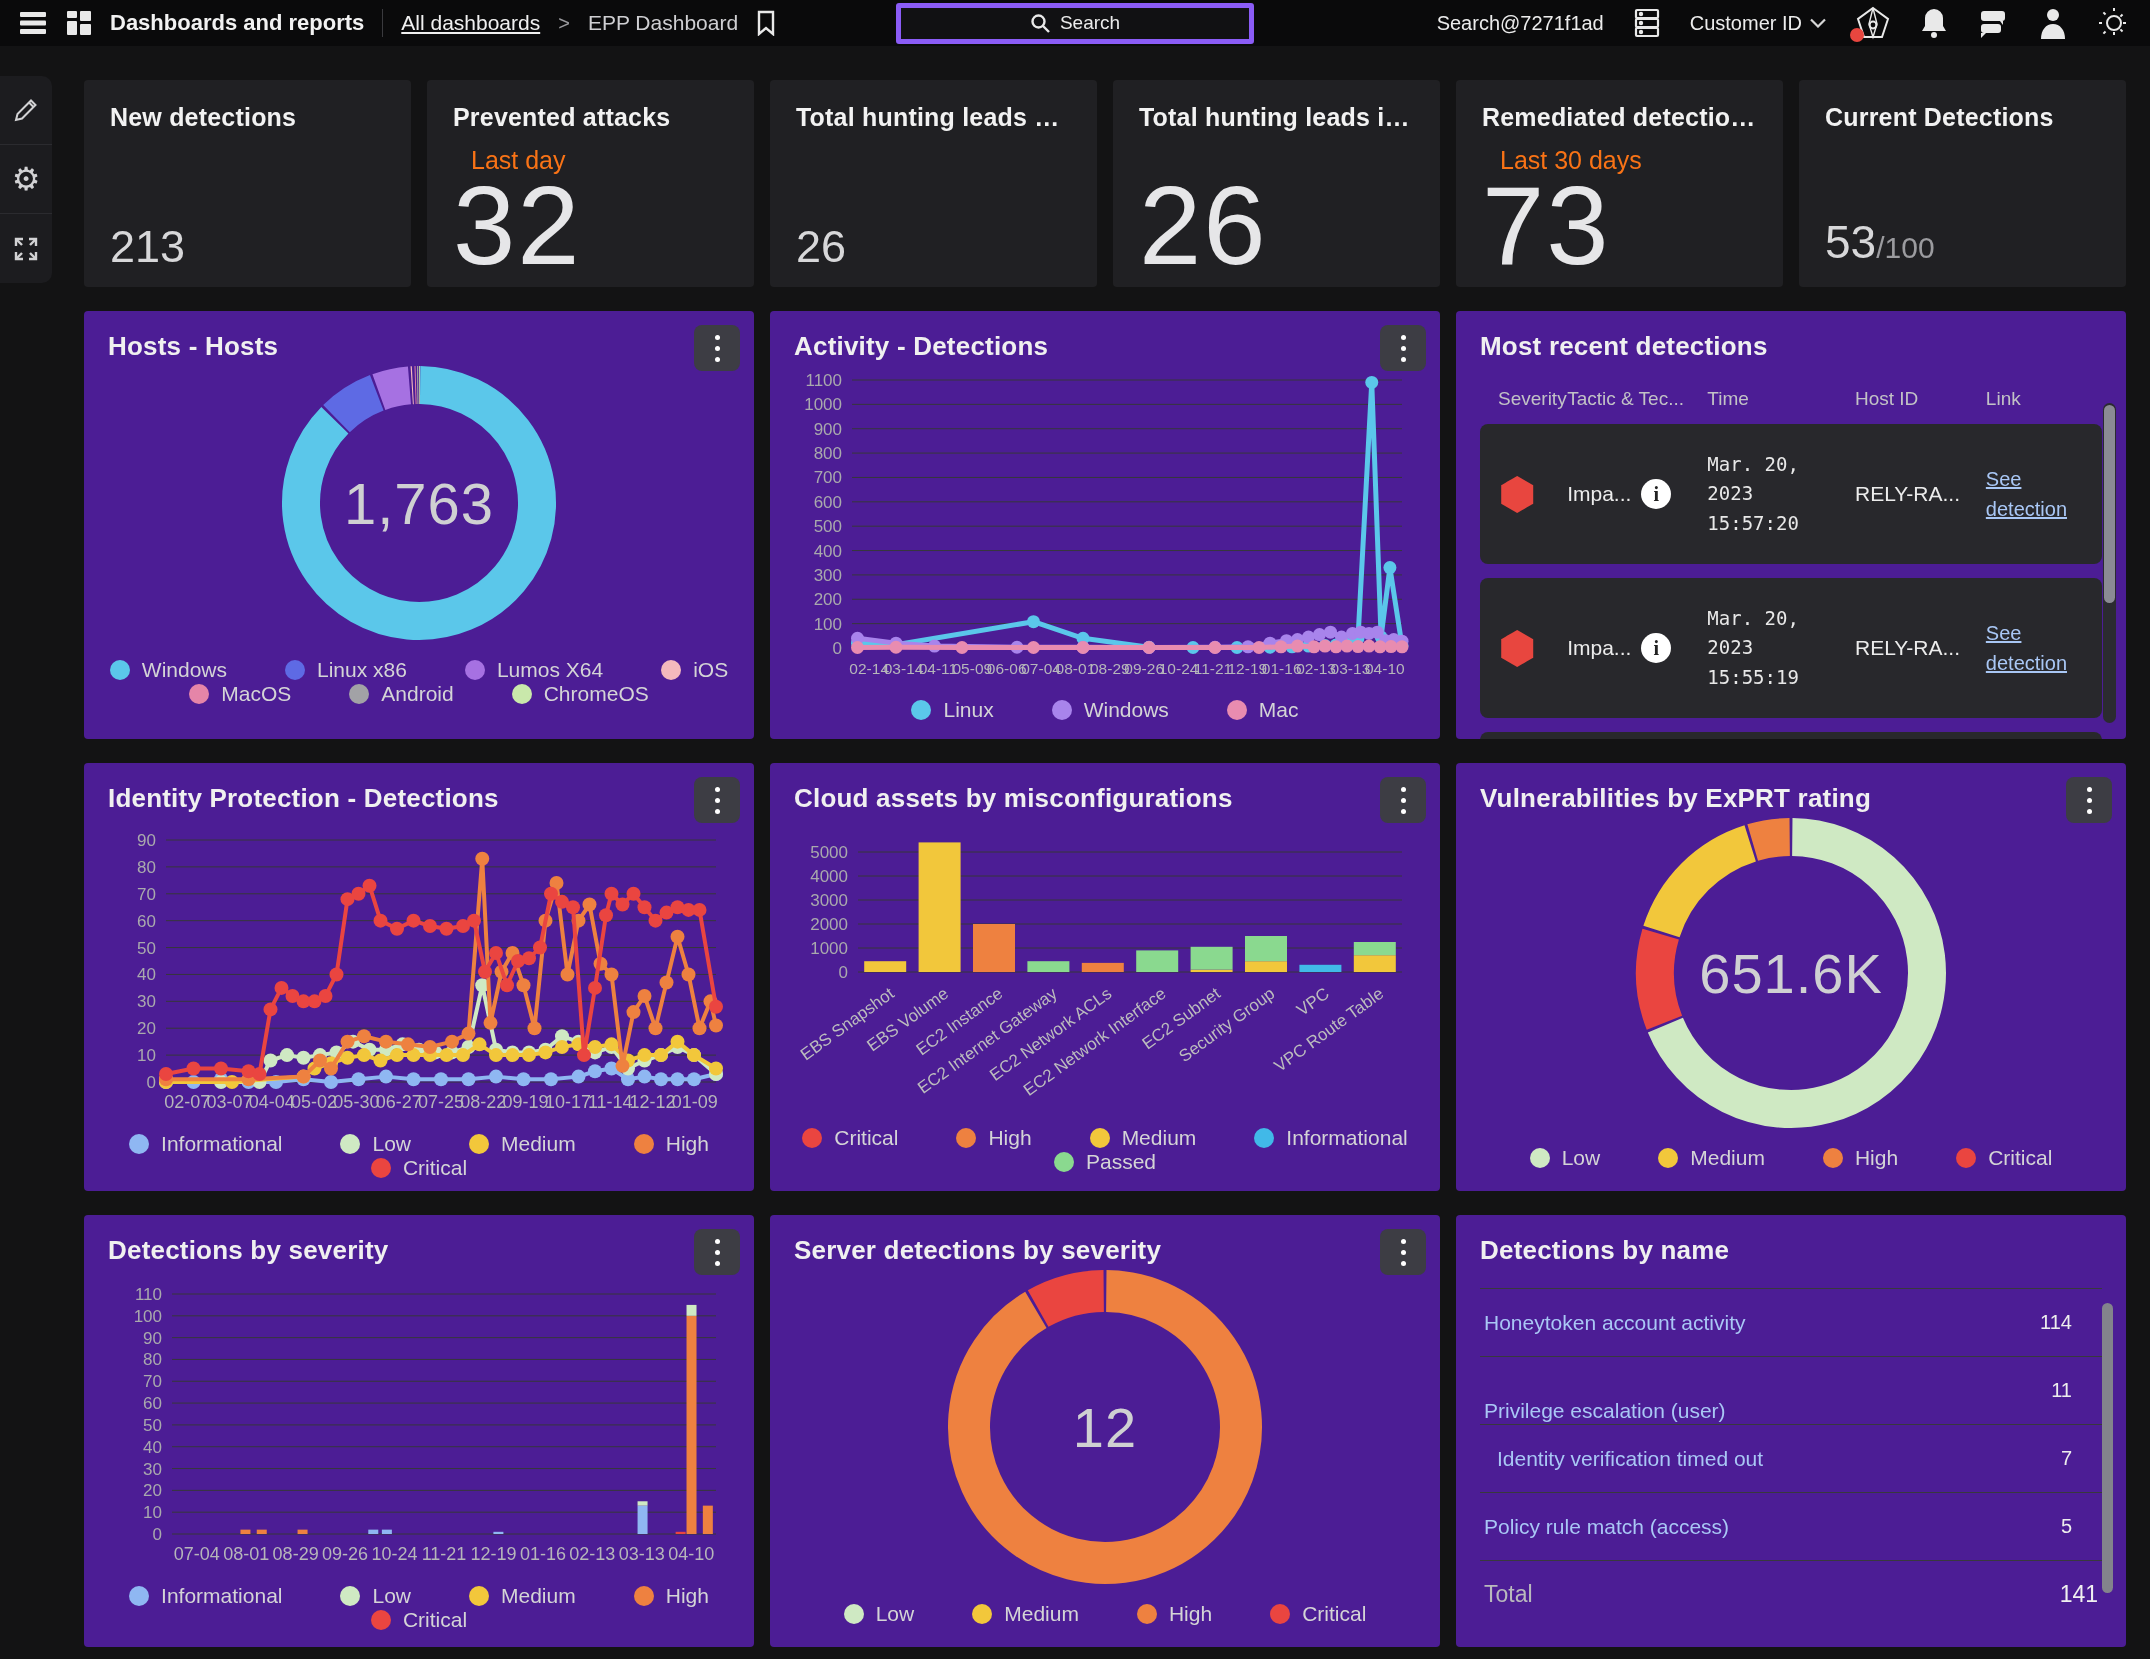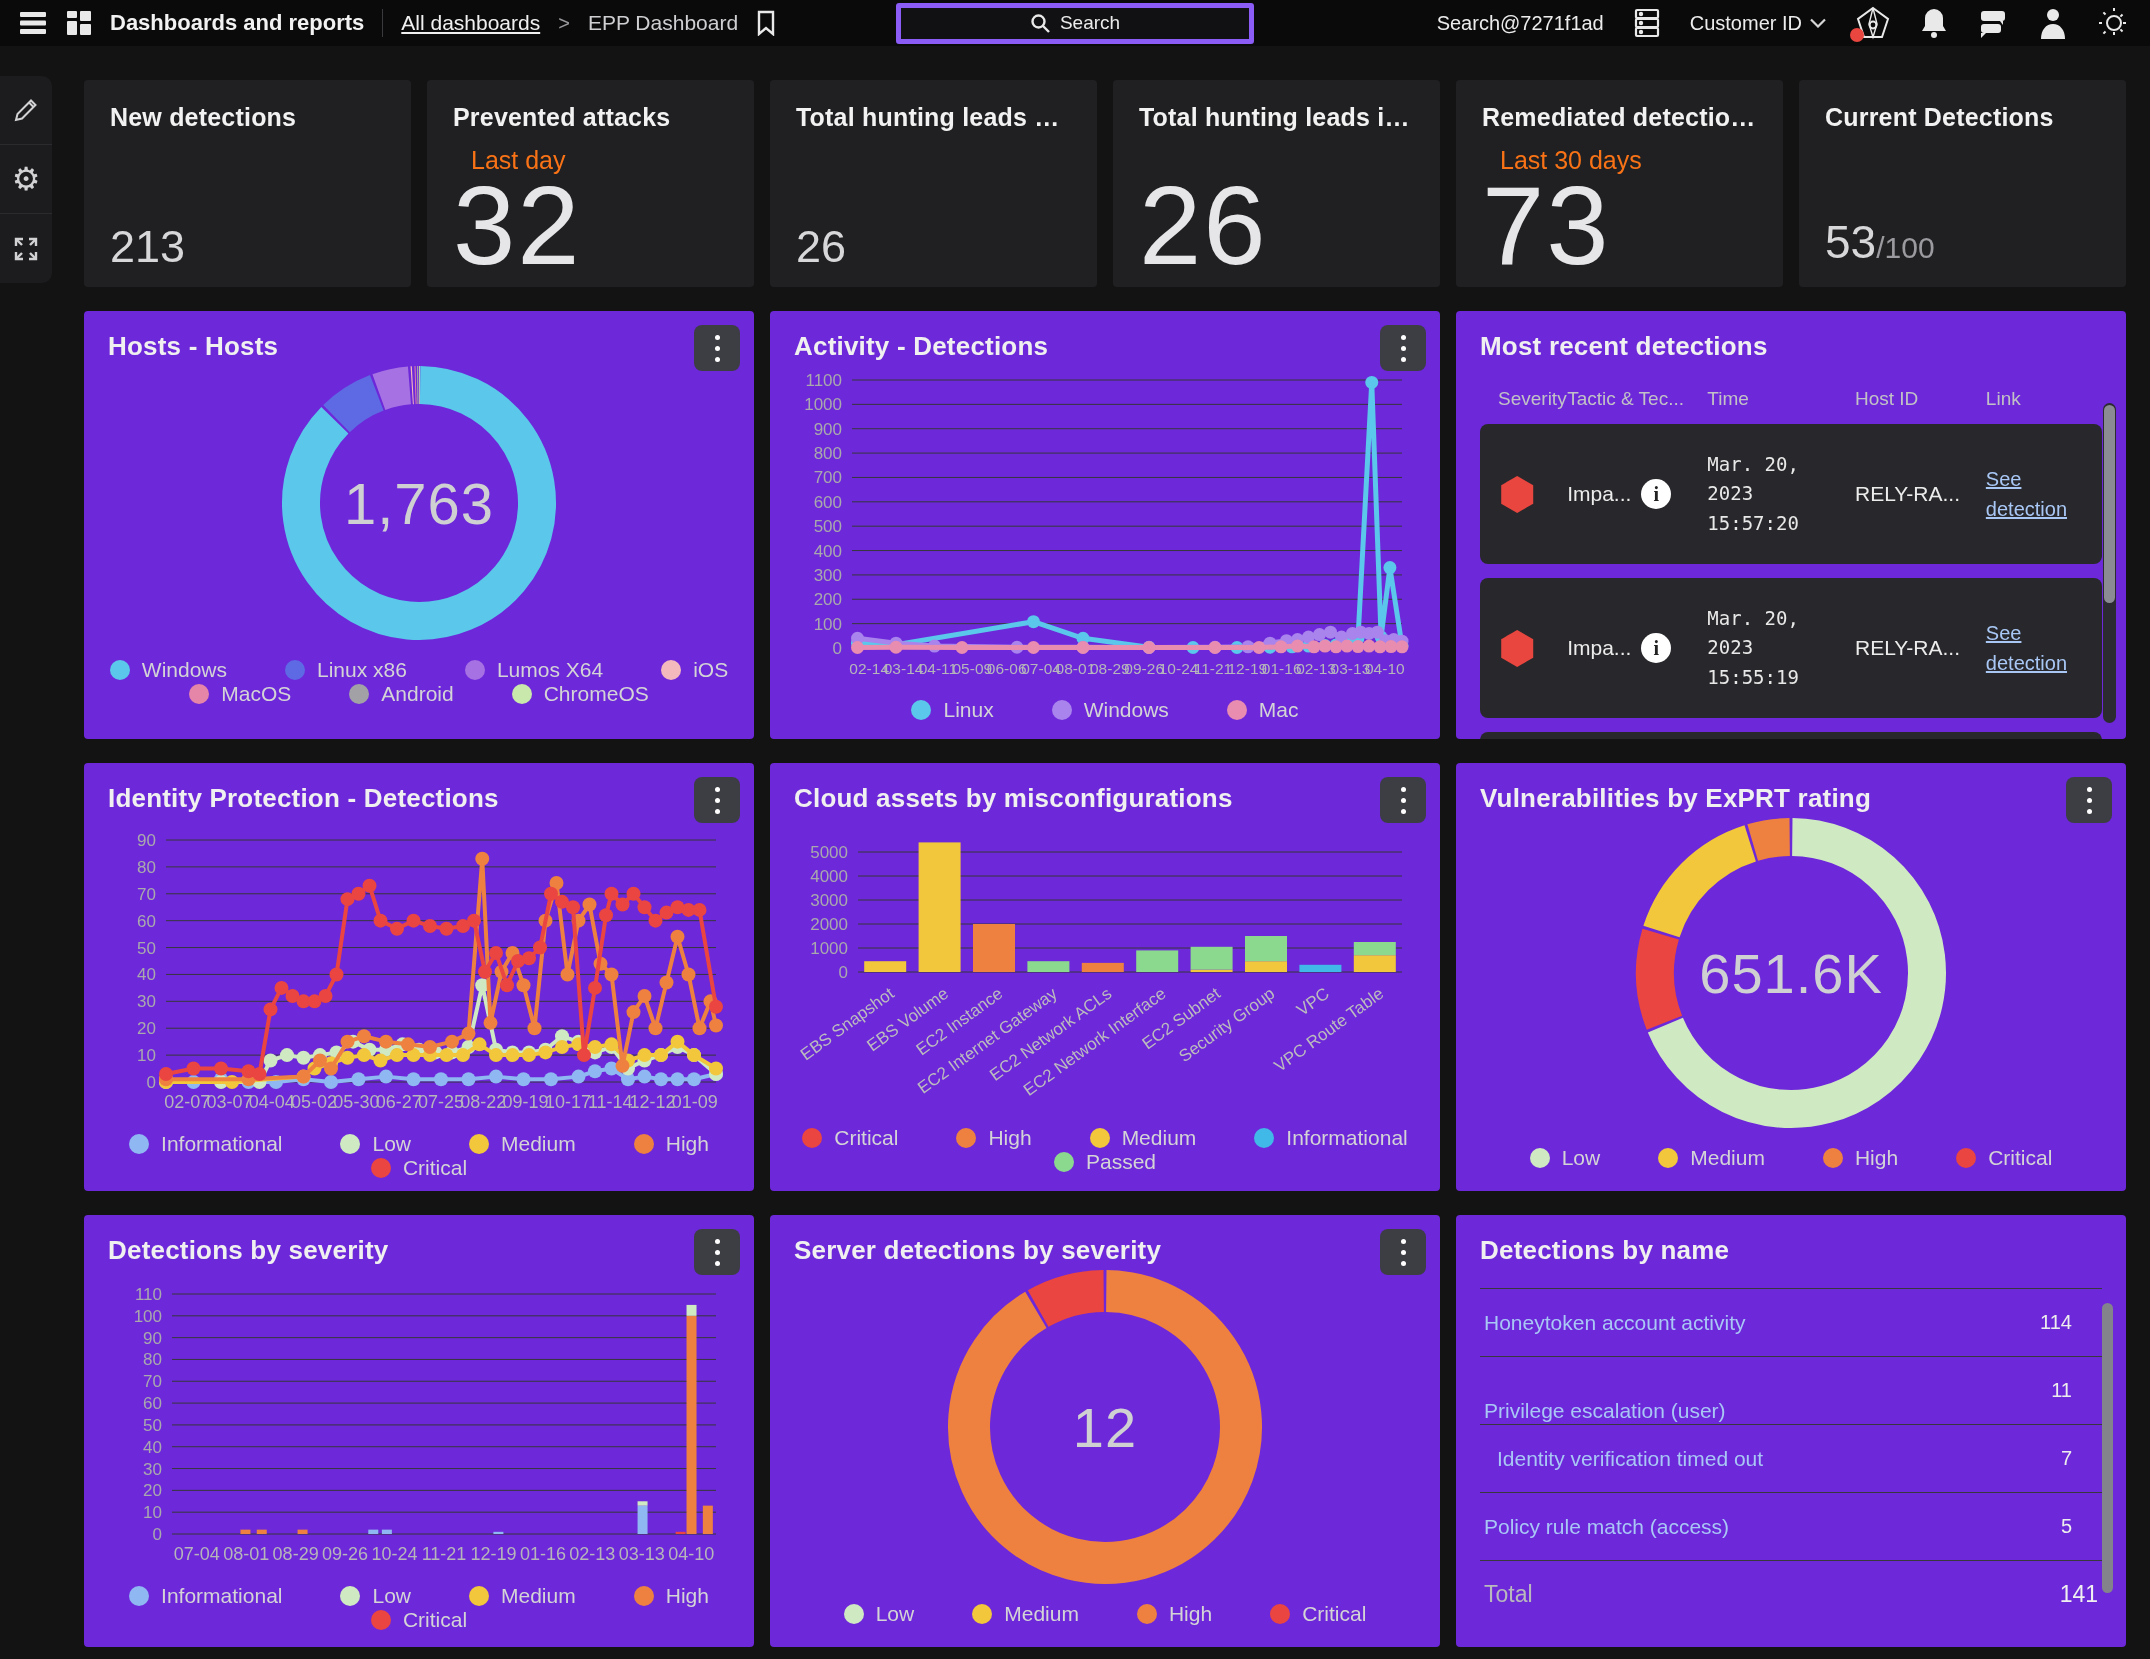--- a/index.html
+++ b/index.html
@@ -42,21 +42,21 @@
     padding:22px 26px;overflow:hidden;}
   .kpi h3{margin:0;font-size:25px;font-weight:700;color:#f2f2f2;letter-spacing:.2px;line-height:1.2;
     white-space:nowrap;overflow:hidden;text-overflow:ellipsis;}
   .kpi .sub{position:absolute;top:66px;left:44px;font-size:25px;color:#f97316;}
   .kpi .val-small{position:absolute;bottom:14px;left:26px;font-size:45px;font-weight:300;color:#d7d7d9;}
   .kpi .val-large{position:absolute;bottom:2px;left:26px;font-size:112px;font-weight:200;
     color:#e6e6e8;line-height:1.05;letter-spacing:2px;}
   .kpi .val-score{position:absolute;bottom:18px;left:26px;font-size:46px;font-weight:300;color:#d7d7d9;}
   .kpi .val-score .suffix{font-size:30px;color:#9b9b9f;}
   .panel-grid{display:grid;grid-template-columns:repeat(3,1fr);gap:16px;row-gap:24px;}
-  .panel{background:#6d28d9;border-radius:4px;height:428px;position:relative;box-sizing:border-box;
+  .panel{background:#4c1d95;border-radius:4px;height:428px;position:relative;box-sizing:border-box;
     padding:20px 24px;overflow:hidden;}
   .panel.tall{height:432px;}
   .panel h2{margin:0;font-size:26px;font-weight:700;color:#f0f0f0;letter-spacing:.2px;}
   .kebab{position:absolute;top:14px;right:14px;width:46px;height:46px;background:#3d3d44;border:none;
     border-radius:8px;display:flex;flex-direction:column;align-items:center;justify-content:center;
     gap:6px;cursor:pointer;}
   .kebab i{width:5px;height:5px;border-radius:50%;background:#ffffff;}
   .chart{width:100%;}
   .legend-rows{display:flex;flex-direction:column;align-items:center;margin-top:14px;}
   .legend-row{display:flex;justify-content:center;gap:58px;}

